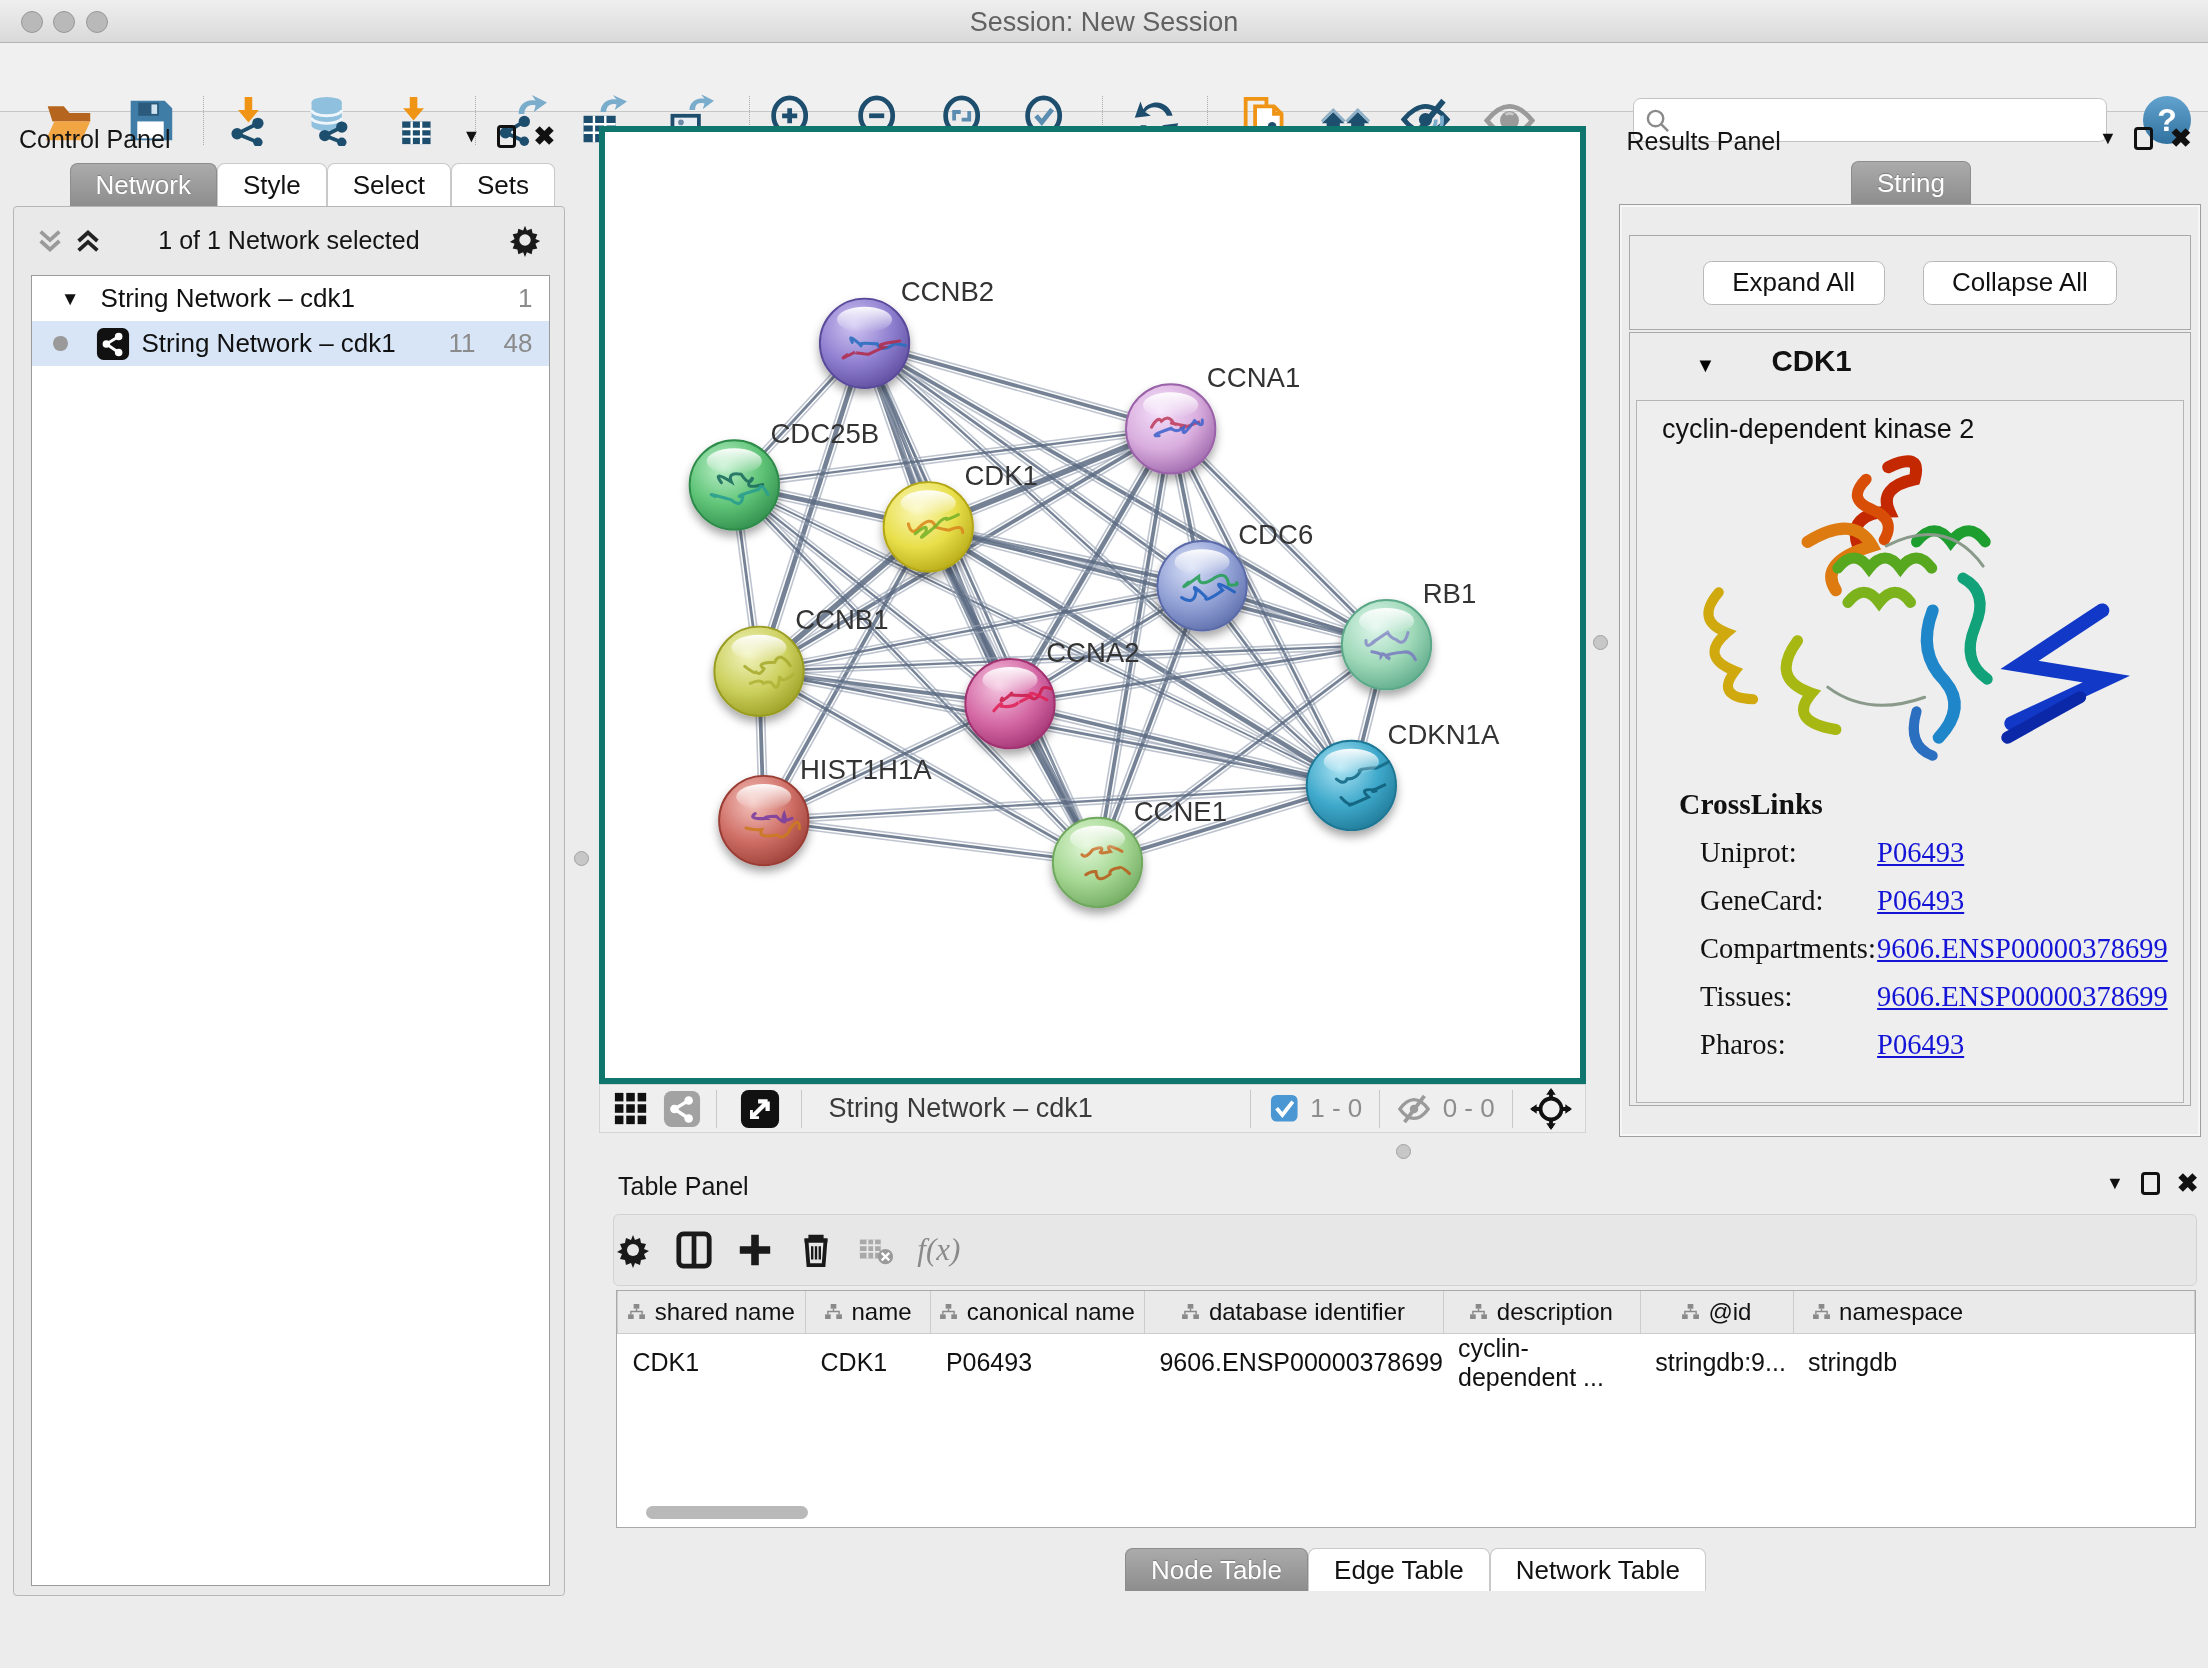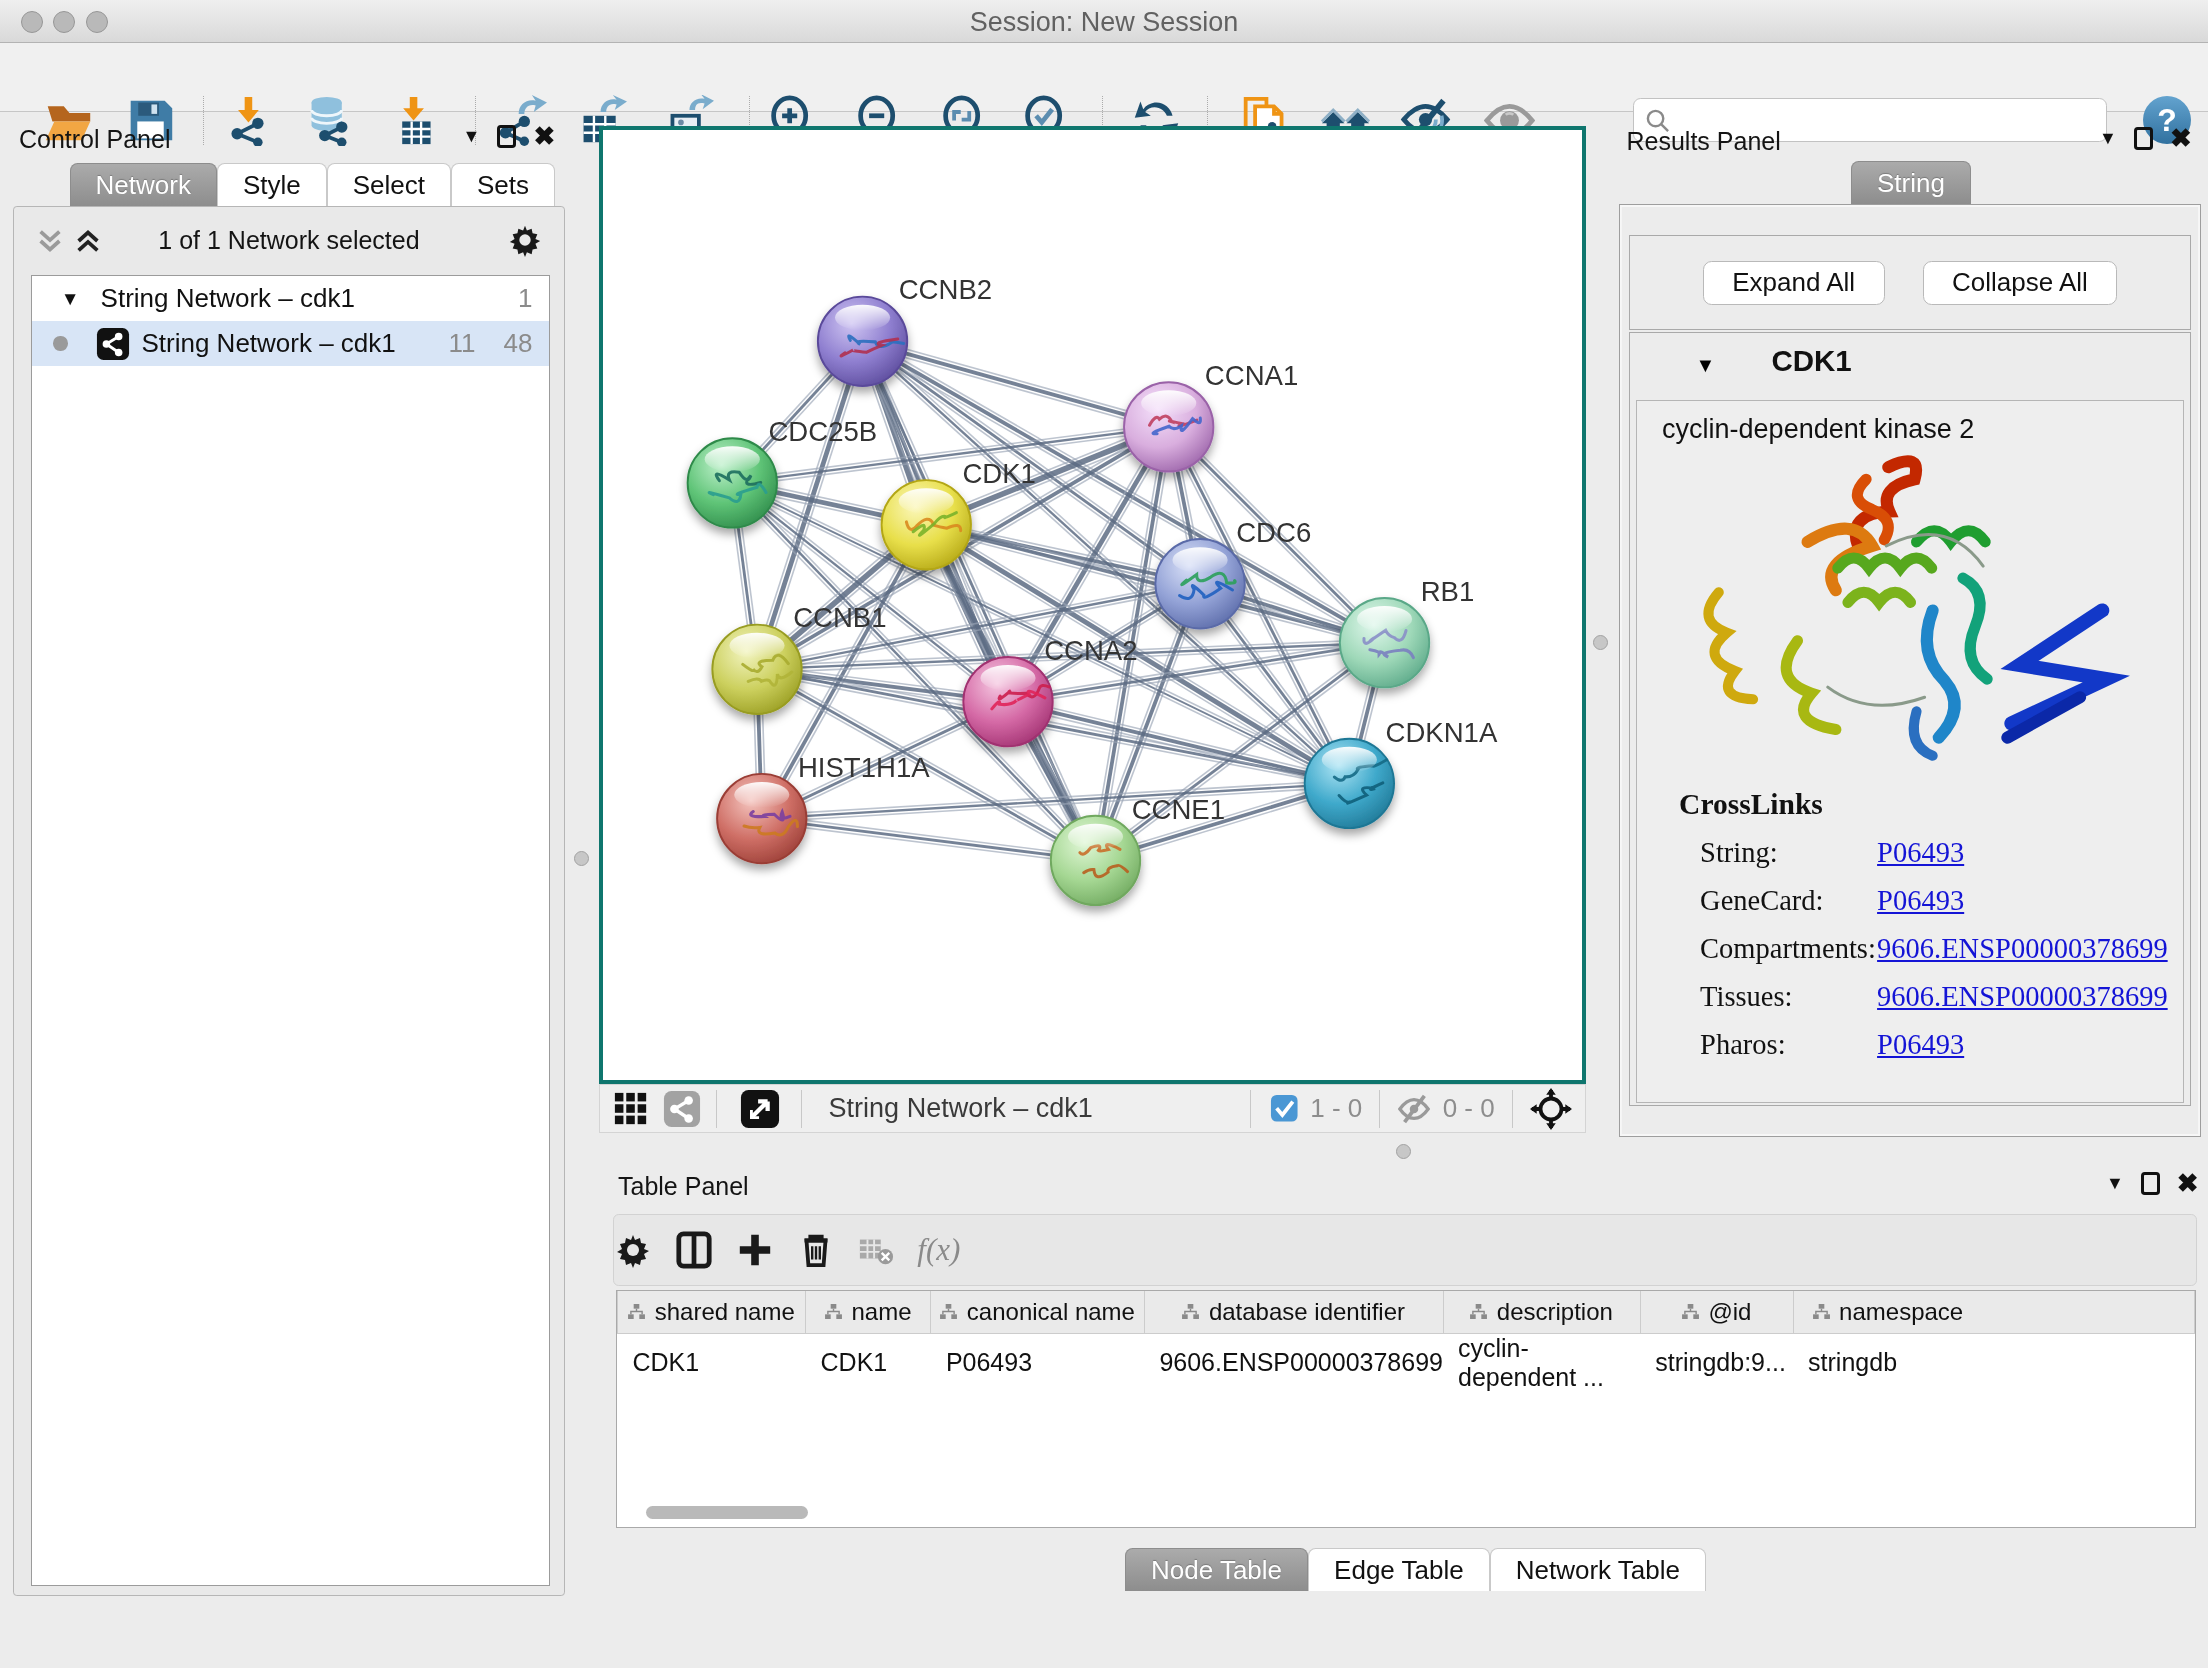--- a/index.html
+++ b/index.html
@@ -48,21 +48,21 @@
     background:#e9e9e9; border:1px solid #b6b6b6; border-radius:3.8px; }
   .cp-status-row { position:absolute; left:0; right:0; top:7.6px; height:53px; }
   .cp-list { position:absolute; left:17px; right:13.3px; top:68px; bottom:9.5px;
     background:#fff; border:1.9px solid #9b9b9b; }
   .tree-row { position:relative; height:45px; display:flex; align-items:center; font-size:26px; color:#111; }
   .tree-row.selected { background:#d8e5f6; }
   .count { color:#8b8b8b; }
 
   
   .net-canvas { position:absolute; left:599px; top:126px; width:987px; height:958px;
-    background:#fff; border:4px solid #0f766e; }
+    background:#fff; border:6px solid #0f766e; }
   .net-footer { position:absolute; left:599px; top:1084px; width:987px; height:49px;
     background:#efefef; border:1px solid #d4d4d4; display:flex; align-items:center; }
   .nf-sep { height:38px; border-left:1px solid #c8c8c8; }
   .net-label { font-size:29px; fill:#333; font-family:"Liberation Sans",sans-serif; }
   .splitter-dot { position:absolute; width:15px; height:15px; border-radius:50%;
     background:#c7c7c7; border:1px solid #a2a2a2; }
 
   
   .results-panel { position:absolute; left:1617px; top:119px; width:588px; height:1018px; }
   .rp-outer { position:absolute; left:1.9px; top:85px; right:3.8px; bottom:0;
@@ -698,21 +698,21 @@
               <path d="M282 128 q26 14 12 48 q-14 34 12 52" stroke="#12a27a" stroke-width="11"></path>
               <path d="M252 160 q-16 42 12 70 q22 26 -6 56" stroke="#1f86c9" stroke-width="12"></path>
               <path d="M236 260 q-10 34 16 44" stroke="#2a6fc0" stroke-width="10"></path>
               <path d="M420 160 L338 214 L424 228 L330 272" stroke="#1238c8" stroke-width="14" stroke-linejoin="miter"></path>
               <path d="M398 246 L326 286" stroke="#0b28a8" stroke-width="12"></path>
               <path d="M206 96 q60 -30 96 20 M148 236 q40 30 96 10" stroke="#8a9a8a" stroke-width="3"></path>
             </g>
           </svg>
           <div class="serif" style="margin:5.7px 0 0 42px;font-size:29.5px;font-weight:bold;color:#111">CrossLinks</div>
           <div class="xl-row serif">
-            <span class="xl-label">String:</span>
+            <span class="xl-label">Uniprot:</span>
             <span class="xl-value">P06493</span>
           </div>
           <div class="xl-row serif">
             <span class="xl-label">GeneCard:</span>
             <span class="xl-value">P06493</span>
           </div>
           <div class="xl-row serif">
             <span class="xl-label">Compartments:</span>
             <span class="xl-value">9606.ENSP00000378699</span>
           </div>

